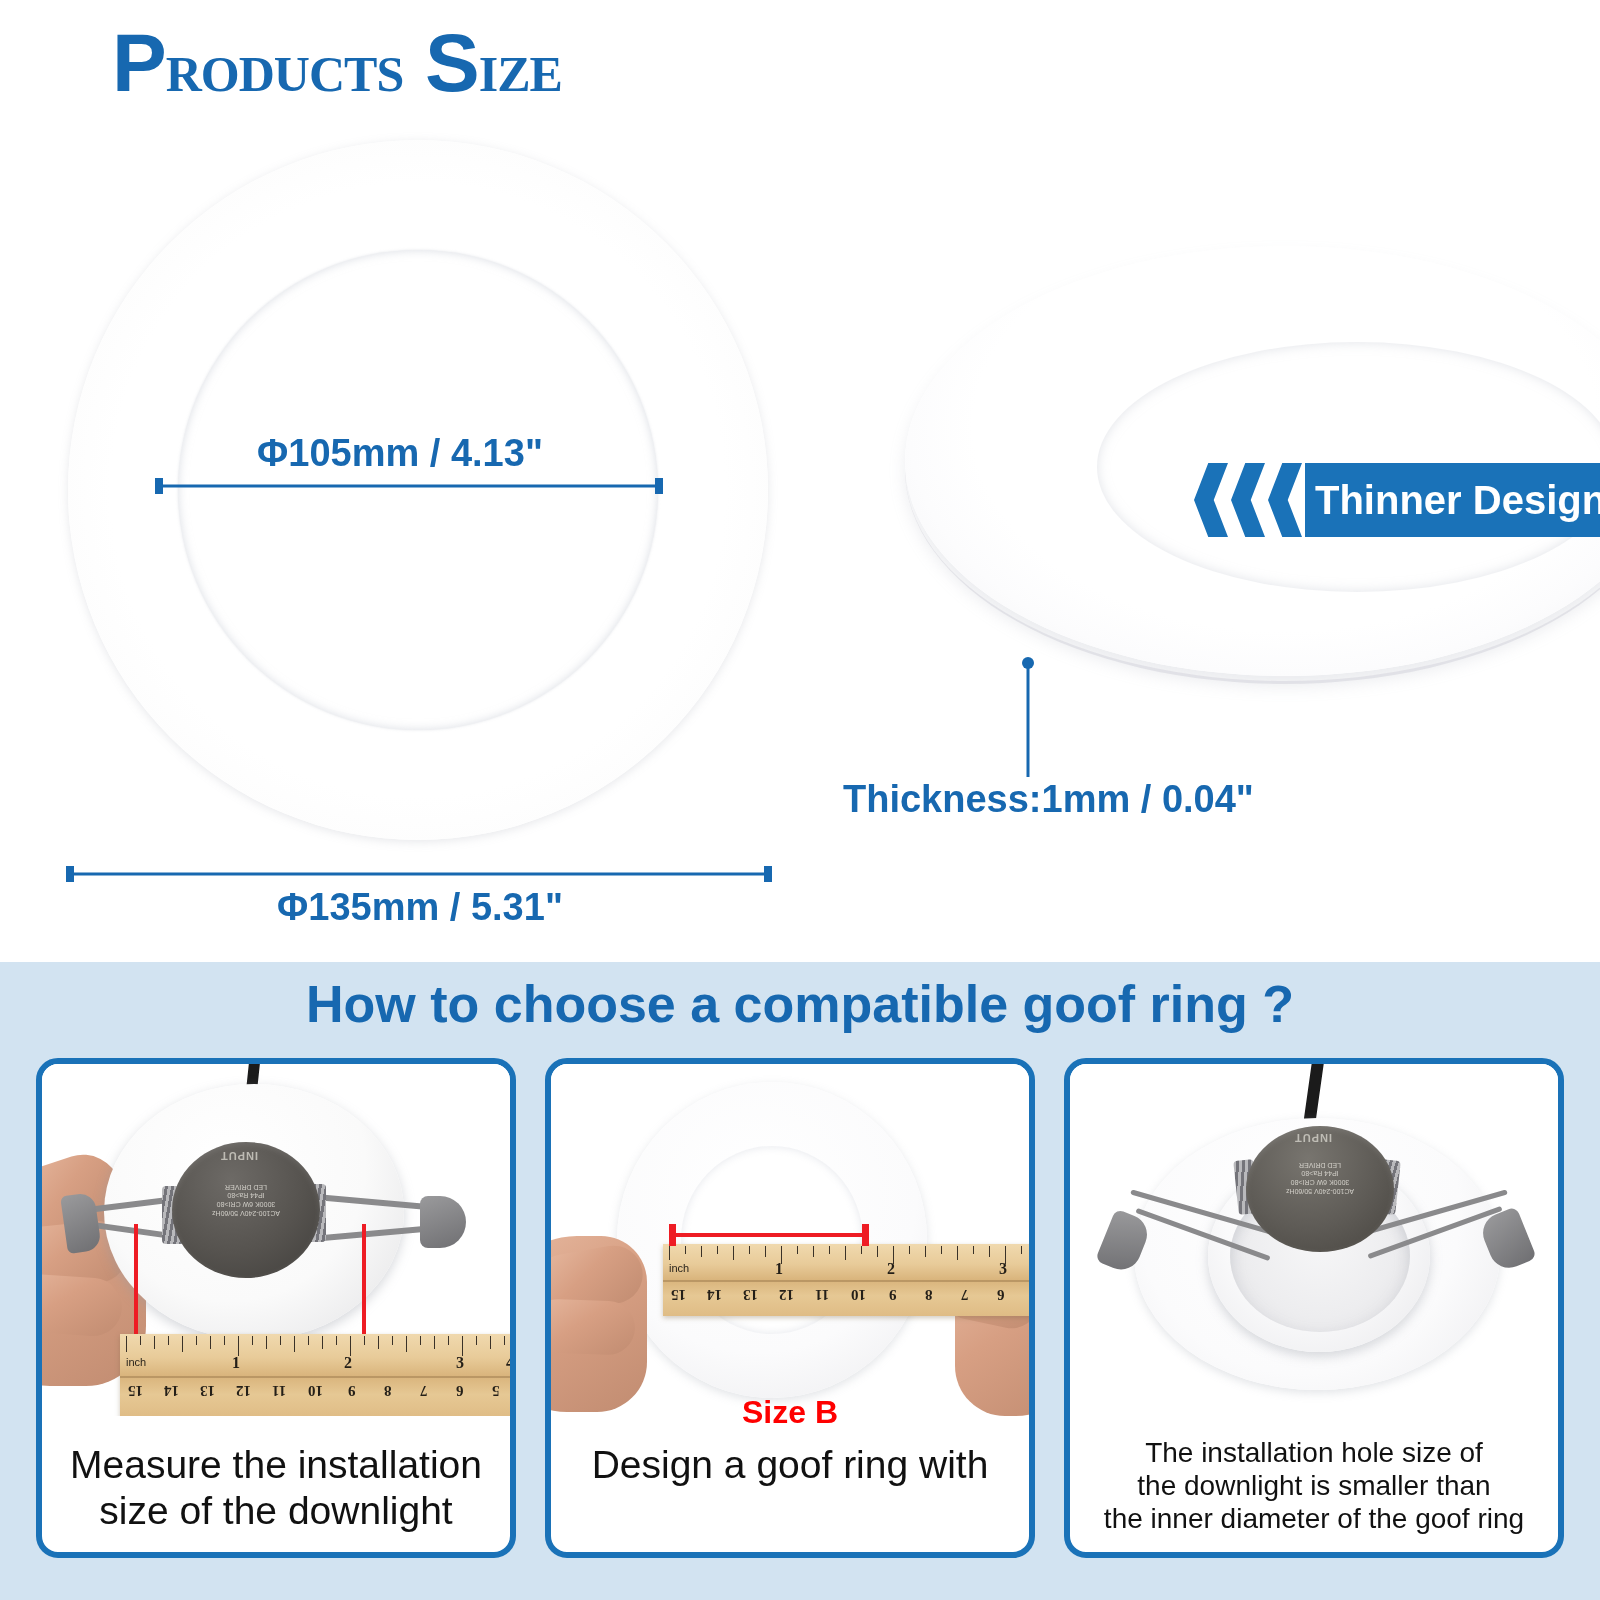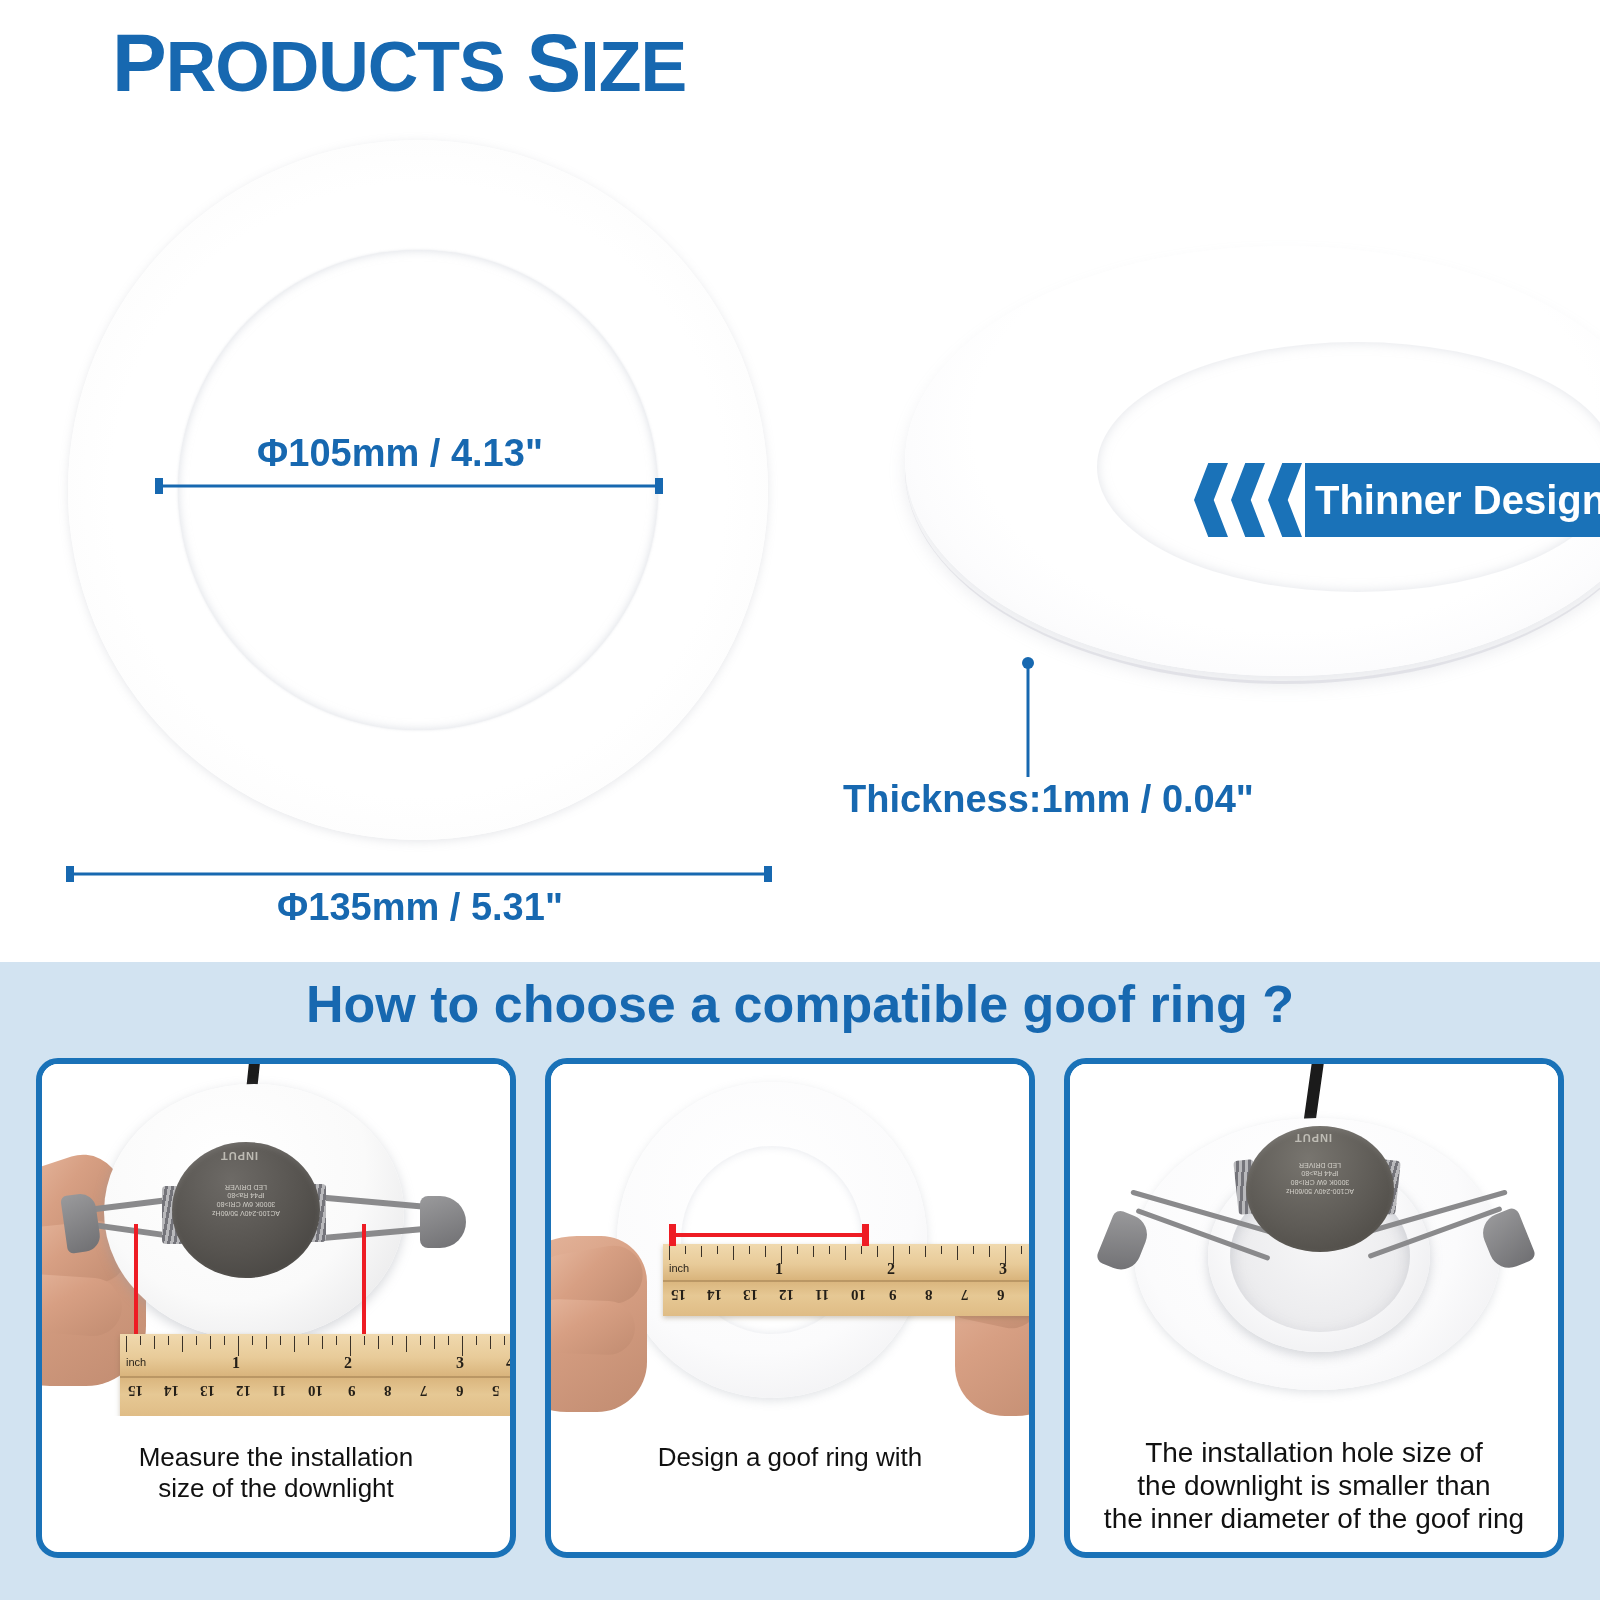--- a/index.html
+++ b/index.html
@@ -30,21 +30,21 @@
     left: 112px;
     top: 22px;
     color: #1768b0;
     font-weight: bold;
     font-size: 82px;
     letter-spacing: -1px;
     line-height: 1;
     white-space: nowrap;
   }
   #page-title .cap { font-size: 82px; }
-  #page-title .sc  { font-size: 70px; }
+  #page-title .sc  { font-size: 50px; font-family: Liberation Serif, serif; }
 
   
   #ring-flat-wrap {
     position: absolute;
     left: 68px;
     top: 140px;
     width: 700px;
     height: 700px;
   }
   #ring-flat-outer {
@@ -254,21 +254,21 @@
   }
   #badge-1, #badge-2 { top: 330px; }
   #badge-3 { top: 326px; }
 
   .panel-caption {
     position: absolute;
     left: 6px;
     right: 6px;
     text-align: center;
     color: #111111;
-    font-size: 26px;
+    font-size: 39px;
     line-height: 1.18;
     z-index: 5;
   }
   #caption-1, #caption-2 { top: 378px; }
   #caption-3 { top: 372px; font-size: 28px; }
 
   
   .hand {
     position: absolute;
     background: linear-gradient(145deg, #e7b9a0 0%, #d79f83 45%, #c18c71 100%);
@@ -598,20 +598,21 @@
             <path d="M8,0 L0,4.5 L8,9 Z" fill="#ee1c24"></path>
           </marker>
           <marker id="rR" markerWidth="9" markerHeight="9" refX="1" refY="4.5" orient="auto">
             <path d="M1,0 L9,4.5 L1,9 Z" fill="#ee1c24"></path>
           </marker>
         </defs>
         <line x1="7" y1="11" x2="193" y2="11" stroke="#ee1c24" stroke-width="4" marker-start="url(#rL)" marker-end="url(#rR)"></line>
       </svg>
     </div>
 
+    <div class="panel-badge" id="badge-2">Size B</div>
     <div class="panel-caption" id="caption-2">
       <div>Design a goof ring with</div>
     </div>
   </div>
 
   <div class="panel" id="panel-3">
     <div class="photo">
       <div class="wire" style="left:238px; top:-6px; width:12px; height:64px; transform:rotate(8deg);"></div>
 
       <div class="goof-ring-photo-outer" style="left:64px; top:54px; width:366px; height:272px;"></div>

